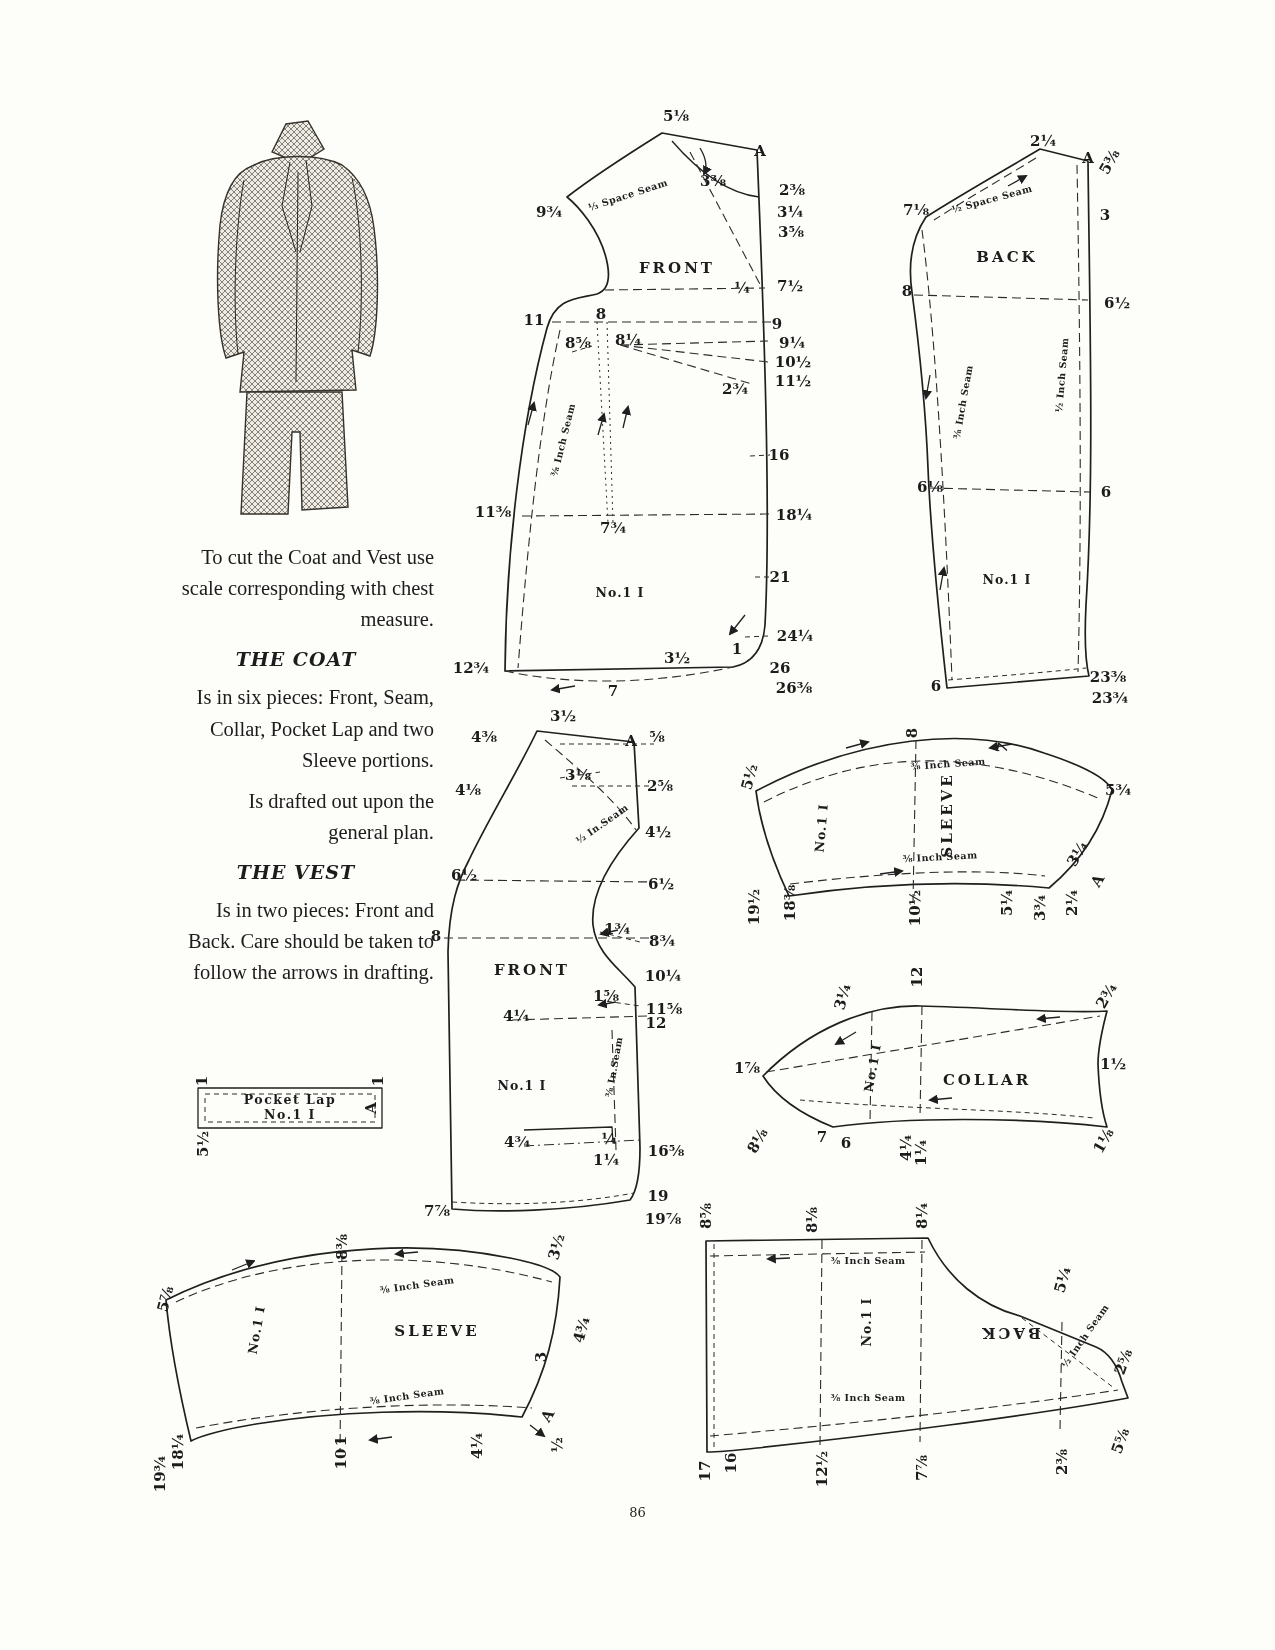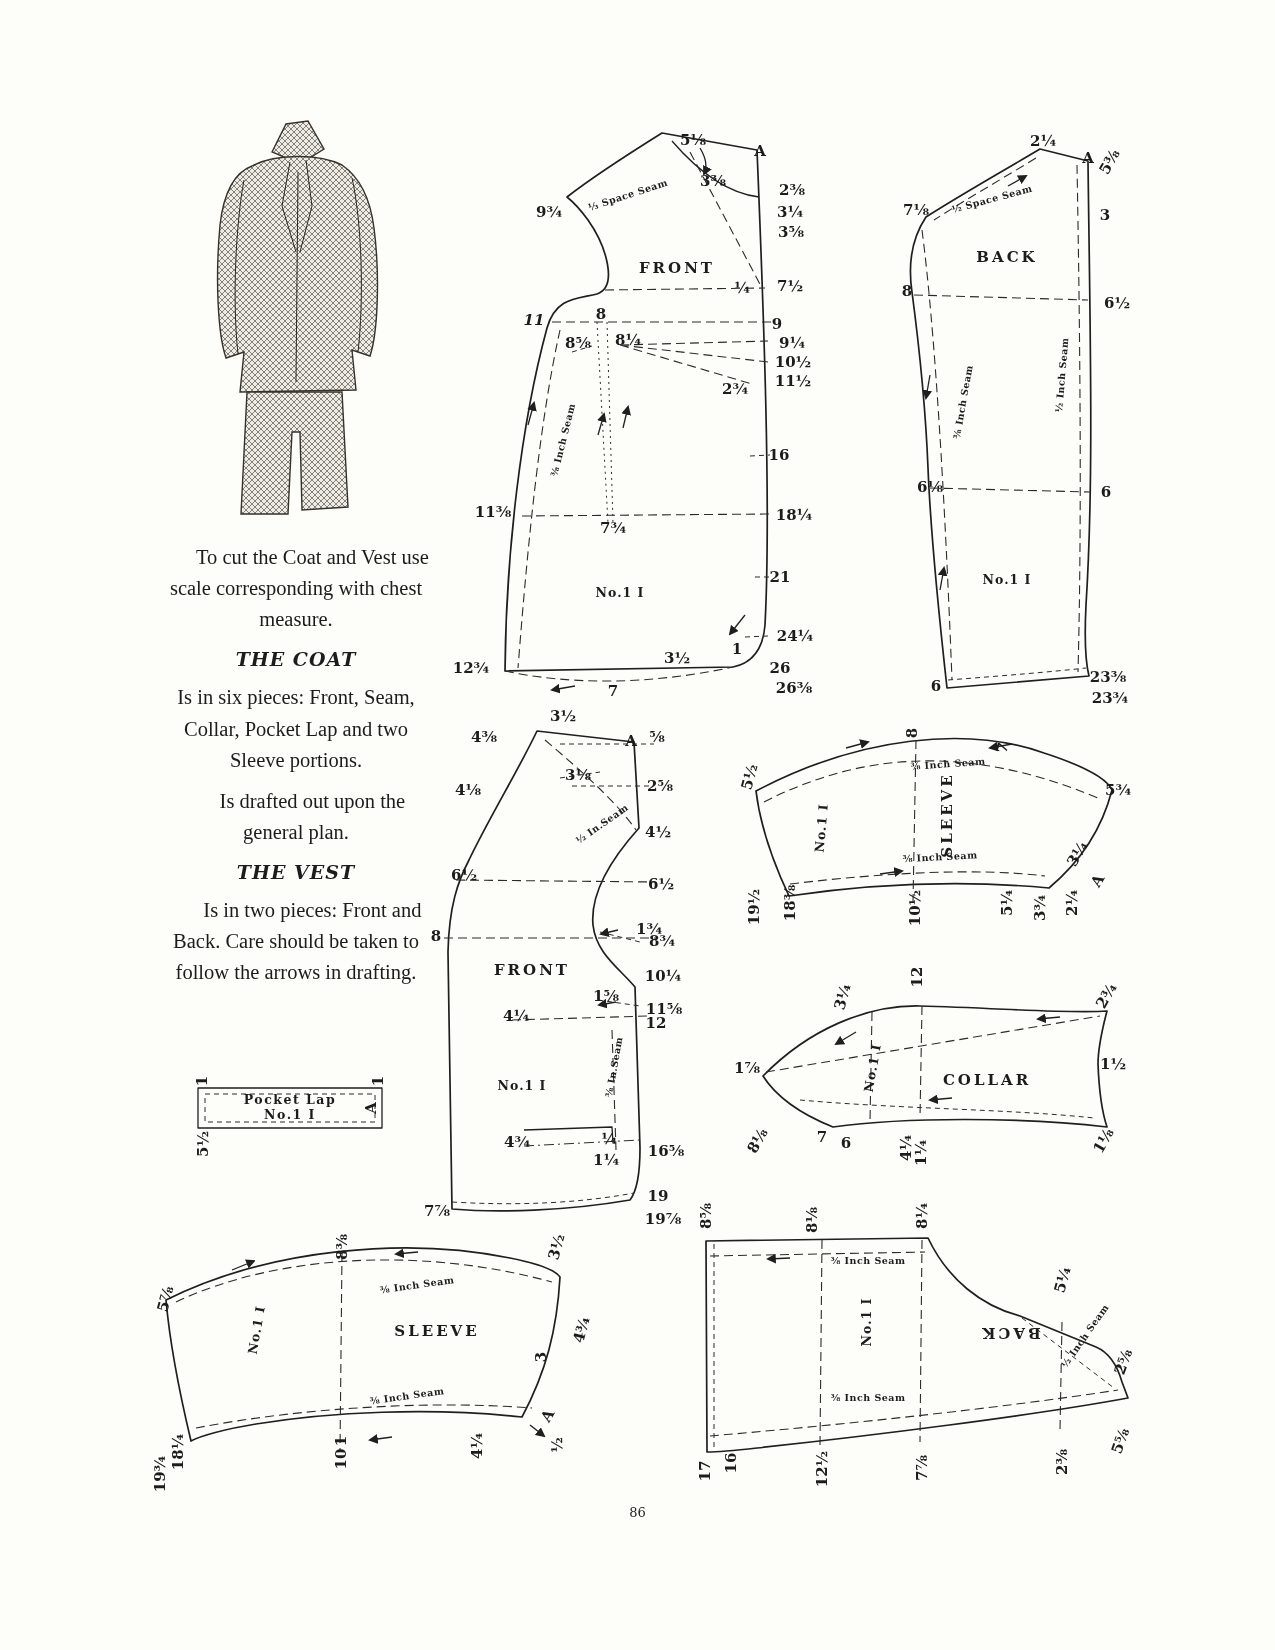--- a/index.html
+++ b/index.html
@@ -34,21 +34,21 @@
   }
   .lbl.seam { font-size:9.5px; letter-spacing:.5px; }
   .lbl.name { font-size:15px; letter-spacing:3px; }
   .lbl.no   { font-size:12.5px; letter-spacing:1px; }
   .lbl.boxname { font-size:12.5px; letter-spacing:1.5px; }
   
   .text-col {
     position:absolute; left:158px; top:542px; width:276px;
     font-size:20.5px; line-height:1.52;
   }
-  .text-col p { margin-bottom:10px; text-align:center; }
+  .text-col p { margin-bottom:10px; text-align:right; }
   .text-col p.indent { text-indent:1.6em; }
   .text-col h2 {
     text-align:center; font-style:italic; font-weight:bold;
     font-size:19px; letter-spacing:1px; margin:10px 0 8px 0;
     font-family:"DejaVu Serif", serif;
   }
   .page-number {
     position:absolute; left:0; right:0; top:1505px; text-align:center;
     font-size:13px; font-family:"DejaVu Serif", serif;
   }
@@ -171,32 +171,32 @@
       <path class="arrow" d="M790,1258 L768,1259"></path>
     </g>
 
     <g>
       <path class="o2" d="M198,1088 L382,1088 L382,1128 L198,1128 Z"></path>
       <path class="d2" d="M205,1094 L375,1094 L375,1122 L205,1122 Z"></path>
     </g>
   </svg>
 
   <div>
-      <span class="lbl" style="left: 676px; top: 140px; transform: translate(-50%, -50%); margin-left: 17px;">5⅛</span>
+      <span class="lbl" style="left: 676px; top: 116px; transform: translate(-50%, -50%);">5⅛</span>
       <span class="lbl" style="left: 760px; top: 151px; transform: translate(-50%, -50%);">A</span>
       <span class="lbl" style="left: 713px; top: 181px; transform: translate(-50%, -50%);">3⅜</span>
       <span class="lbl" style="left: 792px; top: 190px; transform: translate(-50%, -50%);">2⅜</span>
       <span class="lbl" style="left: 790px; top: 212px; transform: translate(-50%, -50%);">3¼</span>
       <span class="lbl" style="left: 791px; top: 232px; transform: translate(-50%, -50%);">3⅝</span>
       <span class="lbl" style="left: 549px; top: 212px; transform: translate(-50%, -50%);">9¾</span>
       <span class="lbl seam" style="left: 628px; top: 195px; transform: translate(-50%, -50%) rotate(-18deg);">⅓ Space Seam</span>
       <span class="lbl name" style="left: 677px; top: 268px; transform: translate(-50%, -50%);">FRONT</span>
       <span class="lbl" style="left: 742px; top: 288px; transform: translate(-50%, -50%);">¼</span>
       <span class="lbl" style="left: 790px; top: 286px; transform: translate(-50%, -50%);">7½</span>
-      <span class="lbl" style="left: 534px; top: 320px; transform: translate(-50%, -50%); font-style: italic;">11</span>
+      <span class="lbl" style="left: 534px; top: 320px; transform: translate(-50%, -50%);">11</span>
       <span class="lbl" style="left: 601px; top: 314px; transform: translate(-50%, -50%);">8</span>
       <span class="lbl" style="left: 777px; top: 324px; transform: translate(-50%, -50%);">9</span>
       <span class="lbl" style="left: 578px; top: 343px; transform: translate(-50%, -50%);">8⅝</span>
       <span class="lbl" style="left: 628px; top: 340px; transform: translate(-50%, -50%);">8¼</span>
       <span class="lbl" style="left: 792px; top: 343px; transform: translate(-50%, -50%);">9¼</span>
       <span class="lbl" style="left: 793px; top: 362px; transform: translate(-50%, -50%);">10½</span>
       <span class="lbl" style="left: 793px; top: 381px; transform: translate(-50%, -50%);">11½</span>
       <span class="lbl" style="left: 735px; top: 389px; transform: translate(-50%, -50%);">2¾</span>
       <span class="lbl" style="left: 779px; top: 455px; transform: translate(-50%, -50%);">16</span>
       <span class="lbl seam" style="left: 563px; top: 440px; transform: translate(-50%, -50%) rotate(-76deg);">⅜ Inch Seam</span>
@@ -234,21 +234,21 @@
       <span class="lbl" style="left: 631px; top: 741px; transform: translate(-50%, -50%);">A</span>
       <span class="lbl" style="left: 657px; top: 737px; transform: translate(-50%, -50%);">⅝</span>
       <span class="lbl" style="left: 468px; top: 790px; transform: translate(-50%, -50%);">4⅛</span>
       <span class="lbl" style="left: 578px; top: 775px; transform: translate(-50%, -50%);">3⅛</span>
       <span class="lbl" style="left: 660px; top: 786px; transform: translate(-50%, -50%);">2⅝</span>
       <span class="lbl seam" style="left: 602px; top: 824px; transform: translate(-50%, -50%) rotate(-35deg);">½ In.Seam</span>
       <span class="lbl" style="left: 658px; top: 832px; transform: translate(-50%, -50%);">4½</span>
       <span class="lbl" style="left: 464px; top: 875px; transform: translate(-50%, -50%);">6½</span>
       <span class="lbl" style="left: 661px; top: 884px; transform: translate(-50%, -50%);">6½</span>
       <span class="lbl" style="left: 436px; top: 936px; transform: translate(-50%, -50%);">8</span>
-      <span class="lbl" style="left: 617px; top: 929px; transform: translate(-50%, -50%); margin-left: 32px;">1¾</span>
+      <span class="lbl" style="left: 617px; top: 929px; transform: translate(-50%, -50%);">1¾</span>
       <span class="lbl" style="left: 662px; top: 941px; transform: translate(-50%, -50%);">8¾</span>
       <span class="lbl name" style="left: 532px; top: 970px; transform: translate(-50%, -50%);">FRONT</span>
       <span class="lbl" style="left: 663px; top: 976px; transform: translate(-50%, -50%);">10¼</span>
       <span class="lbl" style="left: 606px; top: 996px; transform: translate(-50%, -50%);">1⅝</span>
       <span class="lbl" style="left: 664px; top: 1009px; transform: translate(-50%, -50%);">11⅝</span>
       <span class="lbl" style="left: 516px; top: 1016px; transform: translate(-50%, -50%);">4¼</span>
       <span class="lbl" style="left: 656px; top: 1023px; transform: translate(-50%, -50%);">12</span>
       <span class="lbl no" style="left: 522px; top: 1086px; transform: translate(-50%, -50%);">No.1 I</span>
       <span class="lbl seam" style="left: 614px; top: 1067px; transform: translate(-50%, -50%) rotate(-80deg);">⅜ In.Seam</span>
       <span class="lbl" style="left: 609px; top: 1139px; transform: translate(-50%, -50%);">¼</span>

